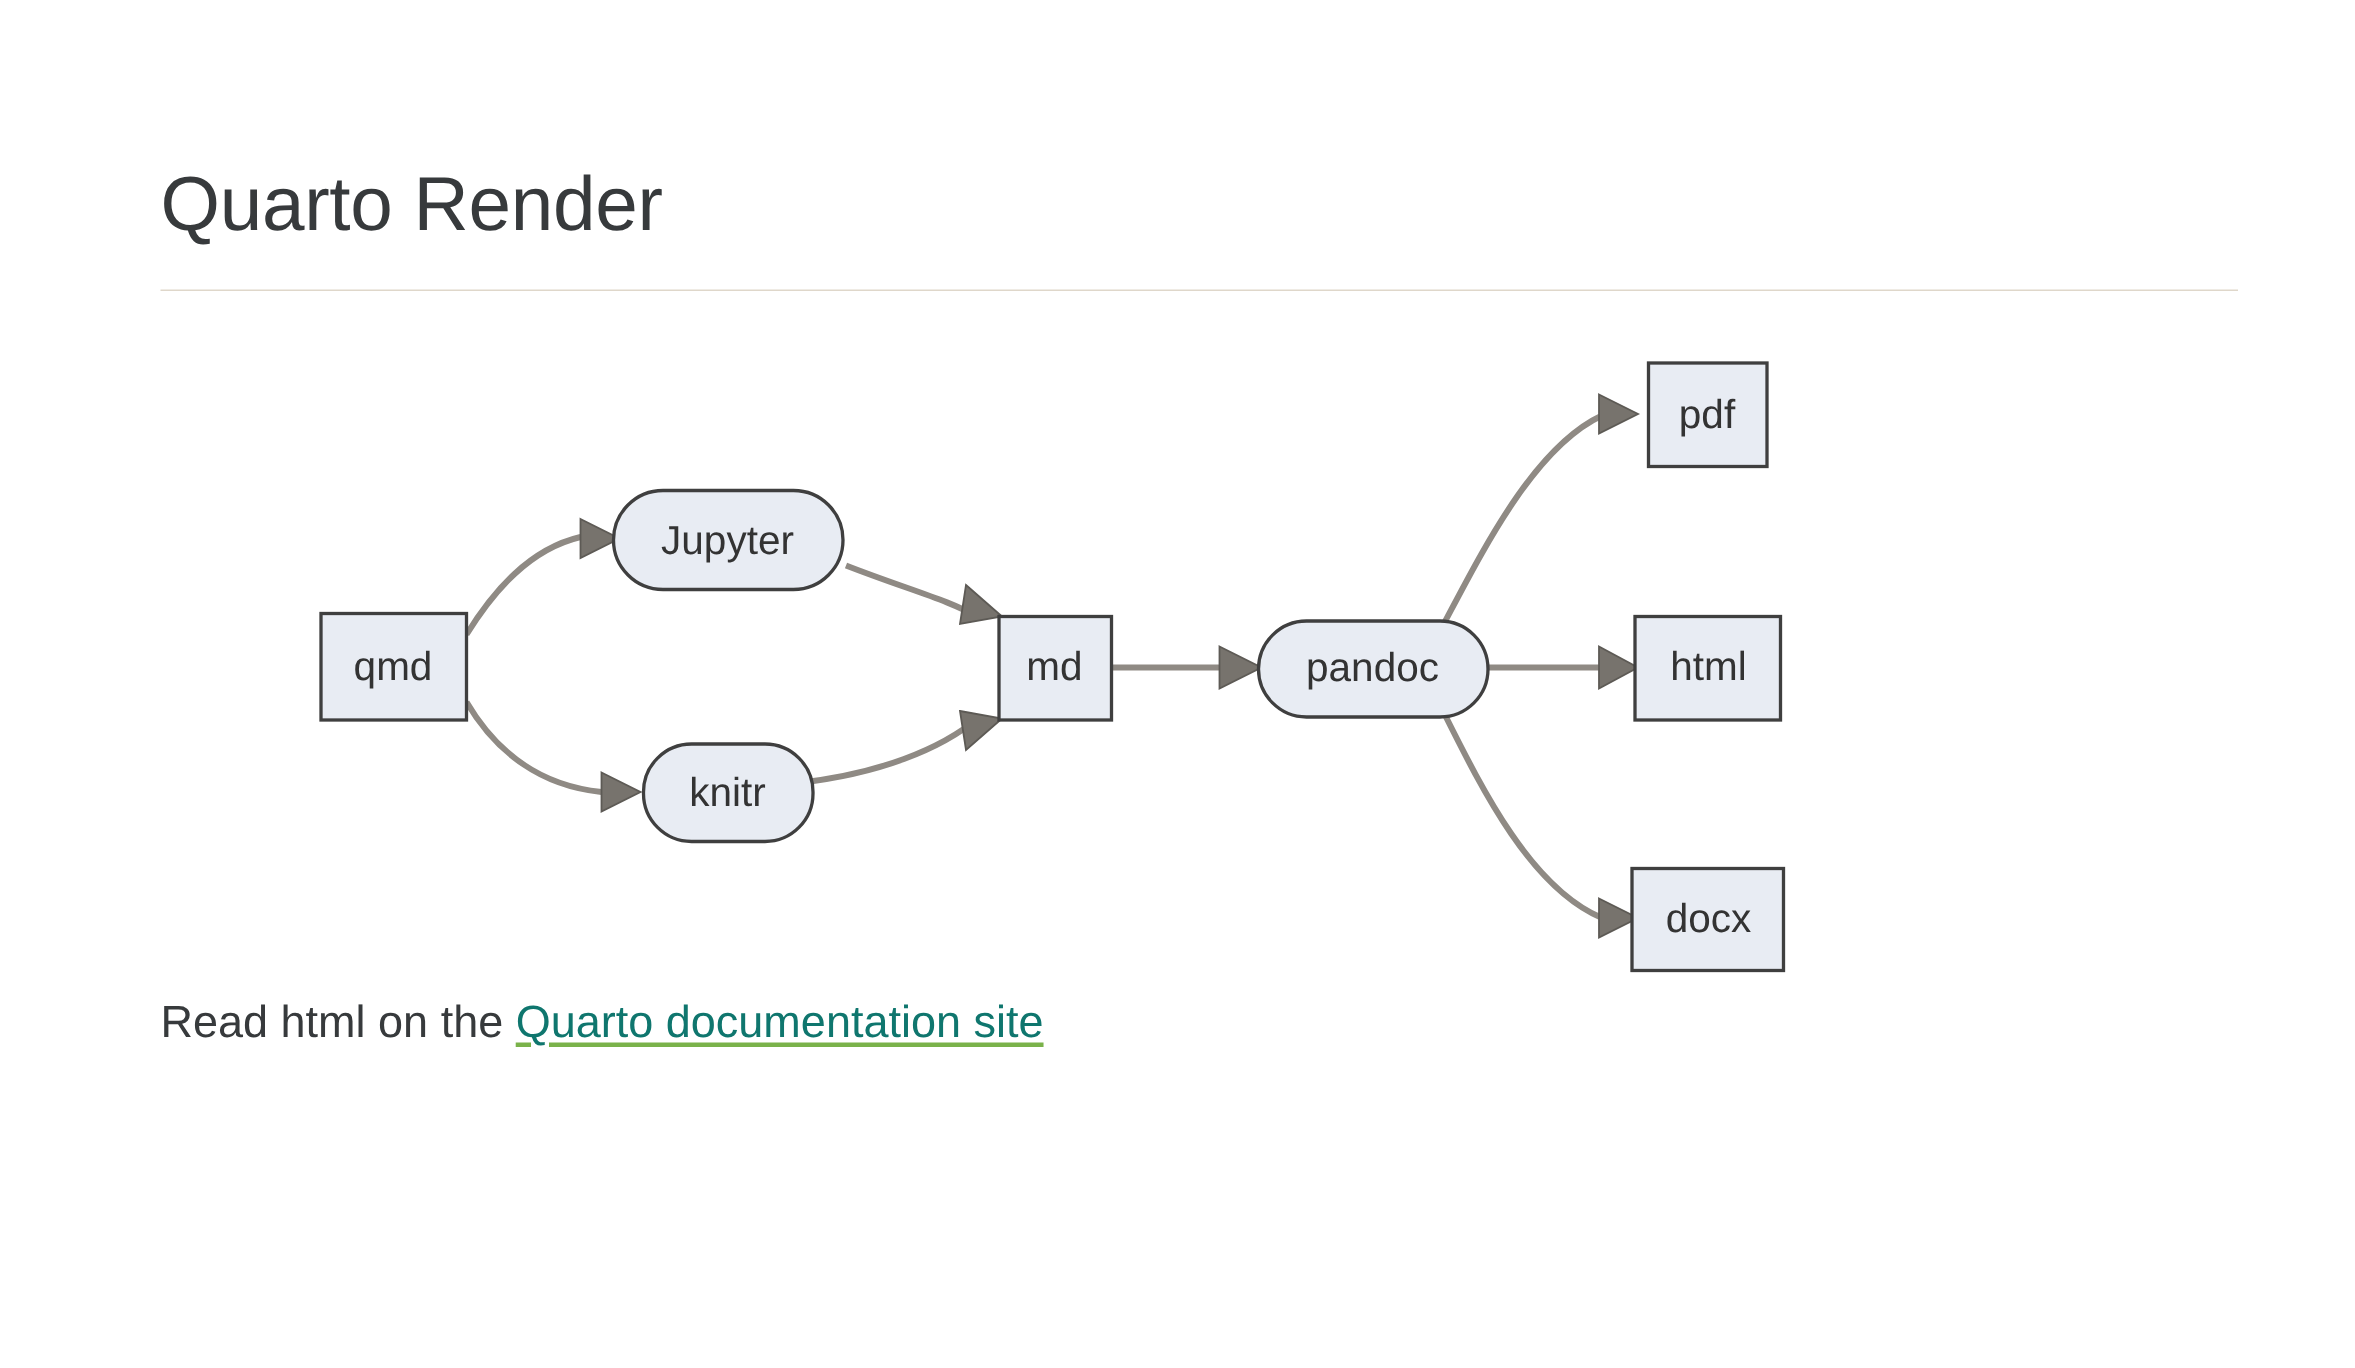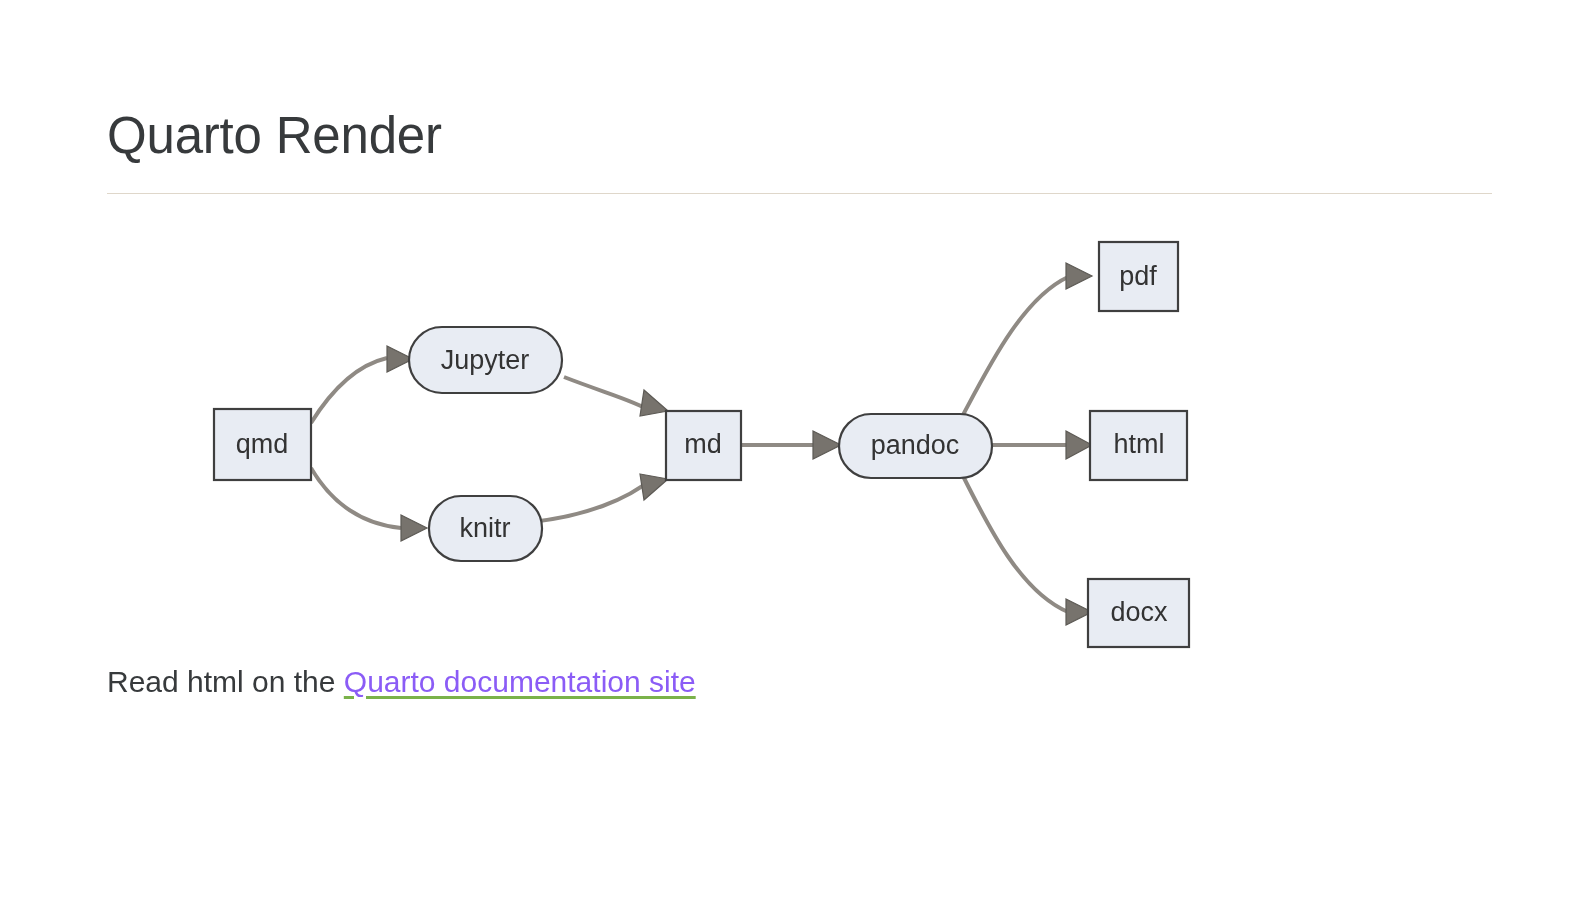--- a/index.html
+++ b/index.html
@@ -75,21 +75,21 @@
     stroke: #5d5a55;
     stroke-width: 1.2;
   }
   .footer-text {
     margin-top: 4px;
     font-size: 30px;
     line-height: 1.45;
     color: #373a3c;
   }
   .footer-link {
-    color: #8b5cf6;
+    color: #0f766e;
     text-decoration: underline;
     text-decoration-color: #7ab24a;
     text-underline-offset: 4px;
   }
 </style>
 </head>
 <body>
 
 <div class="page">
   <div class="content">

